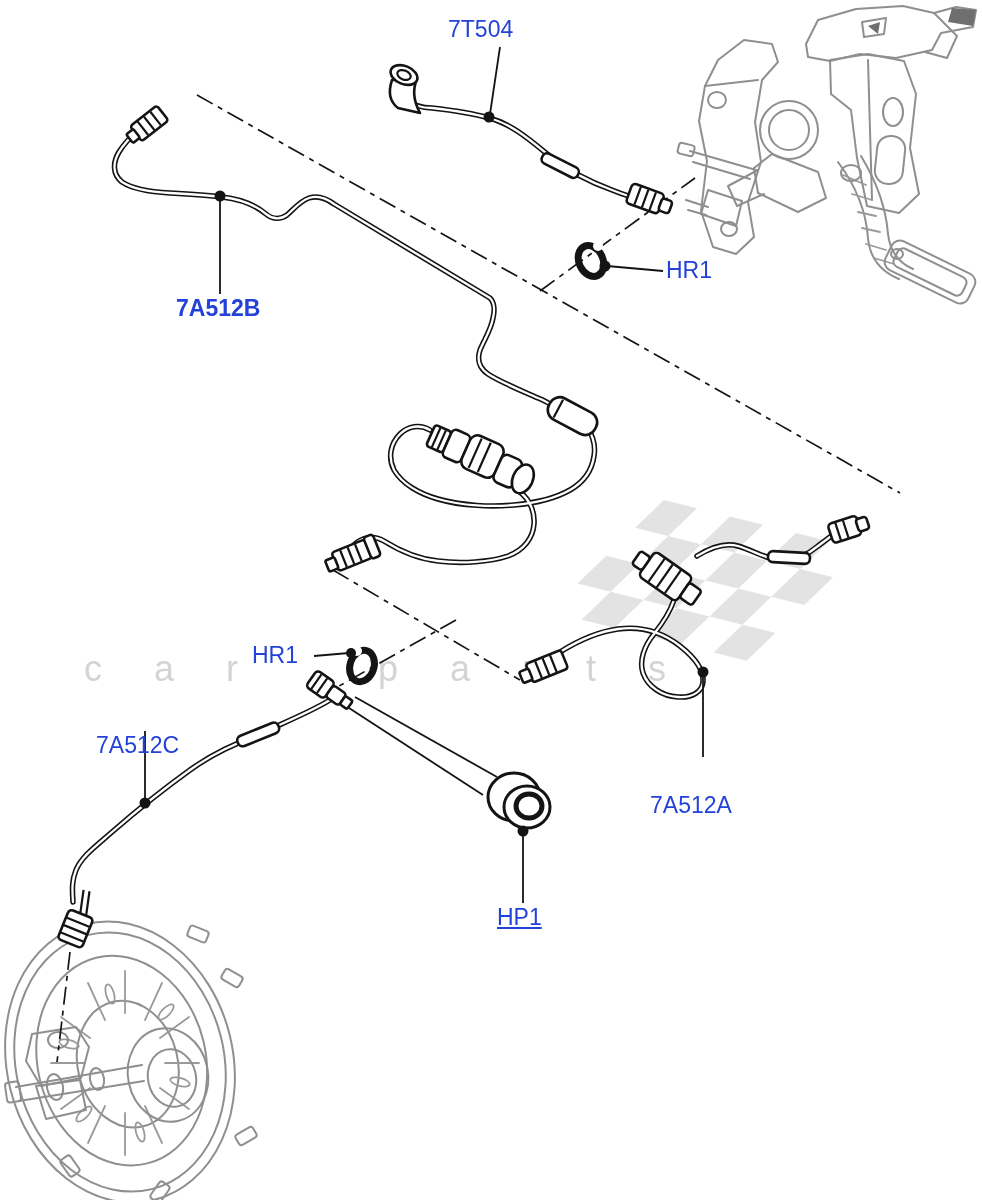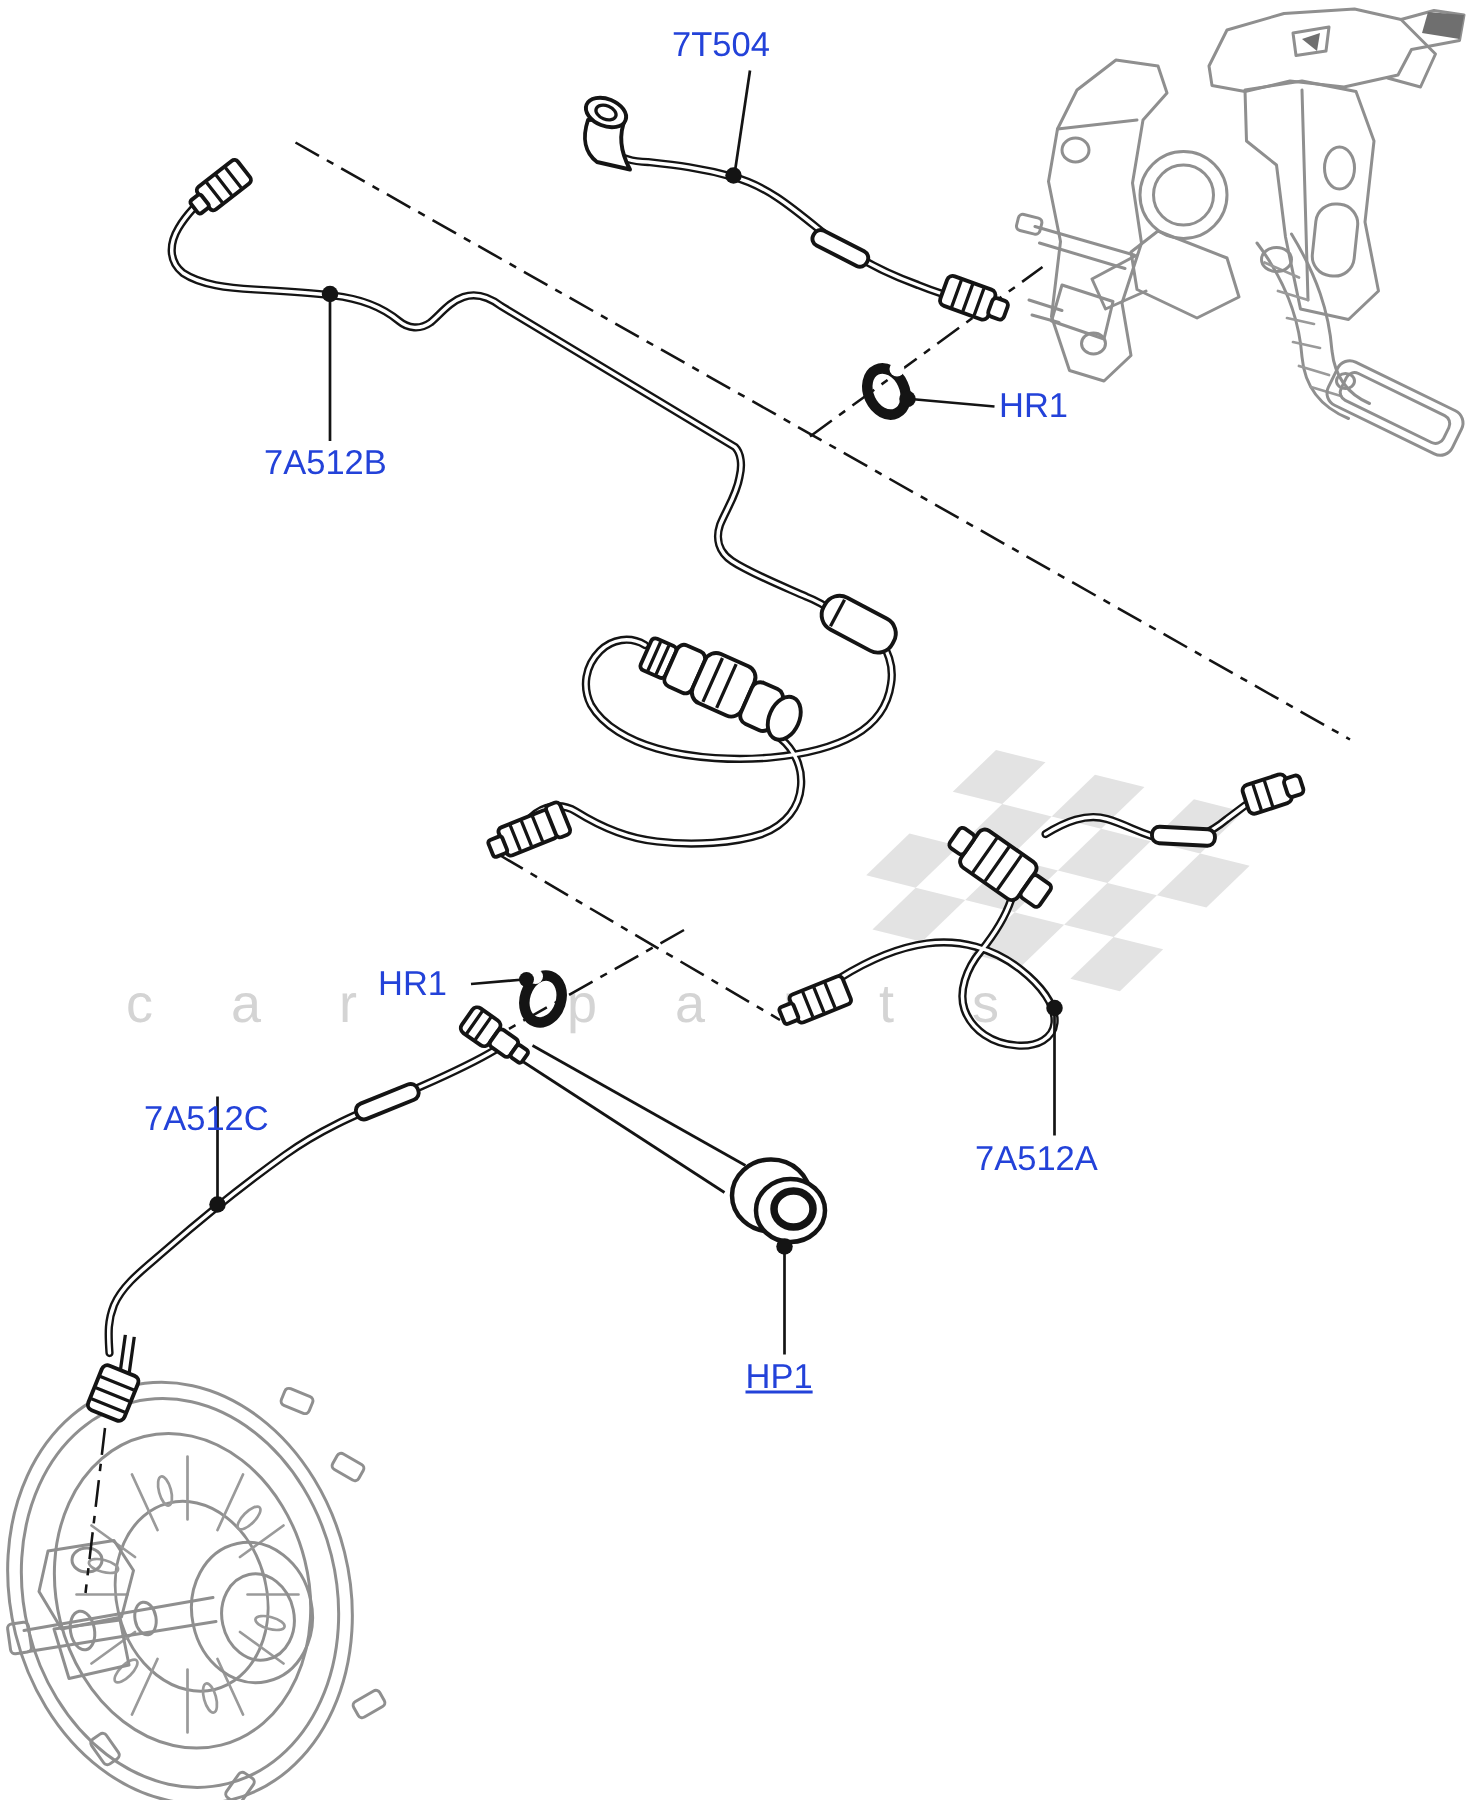--- a/index.html
+++ b/index.html
@@ -19,24 +19,24 @@
     font-size:36px;font-weight:400;letter-spacing:52px;word-spacing:26px;
     color:#d4d4d4;white-space:nowrap;user-select:none;
   }
   
   .plabel{
     position:absolute;font-size:23px;color:#2342d9;line-height:1;
     white-space:nowrap;user-select:none;
   }
   .p-7t504 {left:448px;top:18px;}
   .p-hr1top{left:666px;top:259px;}
-  .p-7a512b{left:176px;top:297px;}
+  .p-7a512b{left:176px;top:297px;font-weight:bold;}
   .p-hr1mid{left:252px;top:644px;}
   .p-7a512c{left:96px; top:734px;}
-  .p-7a512a{left:650px;top:761px;}
+  .p-7a512a{left:650px;top:794px;}
   .p-hp1   {left:497px;top:906px;text-decoration:underline;}
   
   .tube-out{fill:none;stroke:#141414;stroke-width:5.5;stroke-linecap:round;stroke-linejoin:round;}
   .tube-in {fill:none;stroke:#ffffff;stroke-width:2.3;stroke-linecap:round;stroke-linejoin:round;}
   .dashdot {fill:none;stroke:#141414;stroke-width:1.7;stroke-dasharray:18 6 5 6;}
   .leader  {fill:none;stroke:#141414;stroke-width:1.8;}
   .fit     {fill:#ffffff;stroke:#141414;stroke-width:2.6;stroke-linejoin:round;}
   .fitline {fill:none;stroke:#141414;stroke-width:2.2;}
   .gray    {fill:none;stroke:#8f8f8f;stroke-width:2;stroke-linecap:round;stroke-linejoin:round;}
   .gray2   {fill:none;stroke:#9a9a9a;stroke-width:1.8;stroke-linecap:round;stroke-linejoin:round;}

